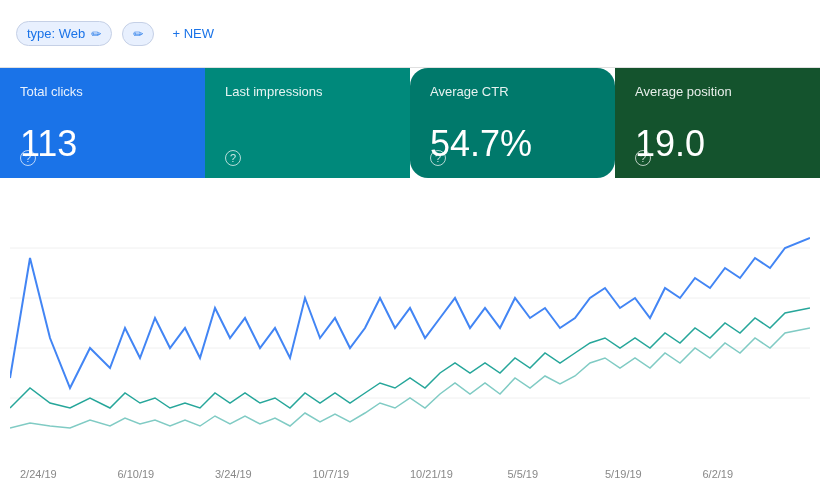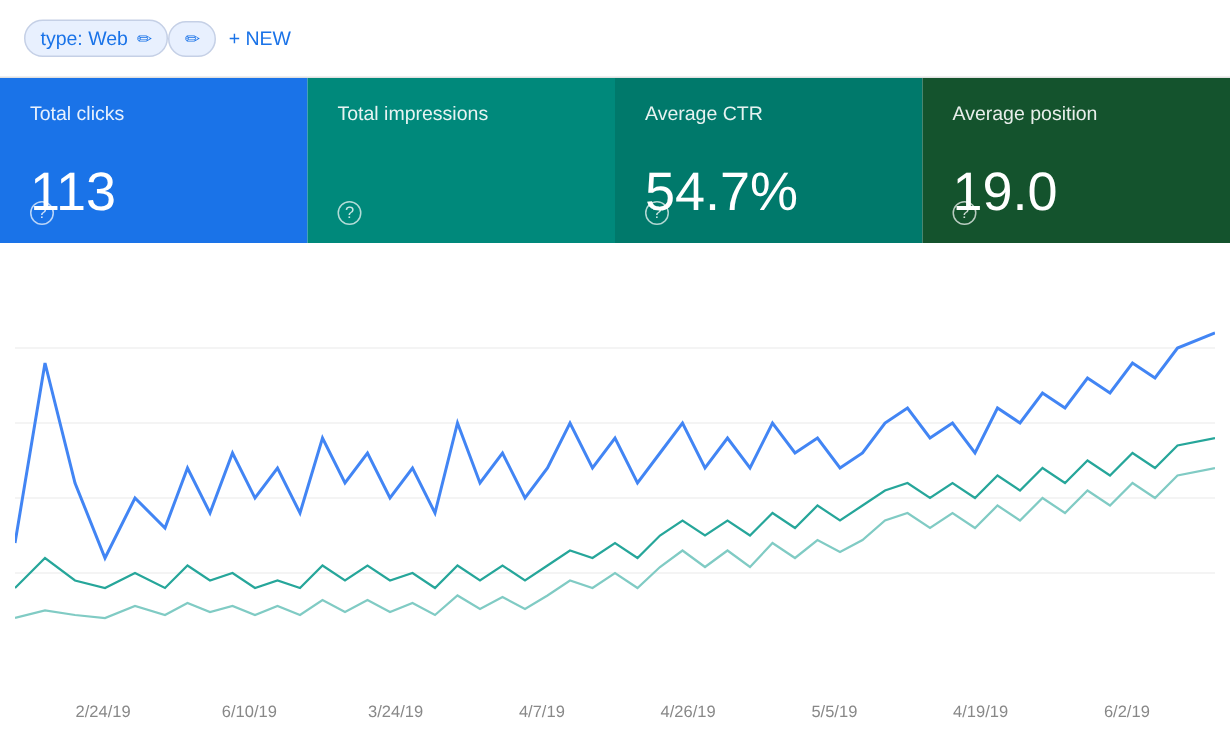--- a/index.html
+++ b/index.html
@@ -10,22 +10,23 @@
       background: #f1f3f4;
       font-family: 'Arial', sans-serif;
       overflow: hidden;
     }
 
     .top-bar {
       background: #fff;
       padding: 10px 16px;
       display: flex;
       align-items: center;
+      gap: 10px;
       border-bottom: 1px solid #e0e0e0;
-      height: 52px;
+      height: 68px;
     }
 
     .filter-chip {
       display: flex;
       align-items: center;
       background: #e8f0fe;
       border: 1px solid #c5d0e6;
       border-radius: 16px;
       padding: 4px 10px;
       font-size: 13px;
@@ -75,20 +76,21 @@
     .metric-card.clicks {
       background: #1a73e8;
     }
 
     .metric-card.impressions {
       background: #00897b;
     }
 
     .metric-card.ctr {
       background: #00796b;
+      border-radius: 18px;
     }
 
     .metric-card.position {
       background: #14532d;
     }
 
     .metric-label {
       font-size: 13px;
       font-weight: 400;
       color: rgba(255,255,255,0.9);
@@ -133,22 +135,21 @@
     .x-axis-labels {
       display: flex;
       justify-content: space-between;
       padding: 6px 10px 0 10px;
       font-size: 11px;
       color: #888;
     }
 
     .x-label {
       flex: 1;
-      text-align: center;
-      margin-top: 16px;
+      text-align: left;
     }
   </style>
 </head>
 <body>
 
 <div class="top-bar">
   <div class="filter-chip">
     <span>type: Web</span>
     <span class="edit-icon">✏</span>
   </div>
@@ -162,21 +163,21 @@
 
 <div class="main-content">
 
   <div class="metrics-row">
     <div class="metric-card clicks">
       <span class="metric-label">Total clicks</span>
       <span class="metric-value">113</span>
       <div class="metric-help">?</div>
     </div>
     <div class="metric-card impressions">
-      <span class="metric-label">Total impressions</span>
+      <span class="metric-label">Last impressions</span>
       <div class="metric-help">?</div>
     </div>
     <div class="metric-card ctr">
       <span class="metric-label">Average CTR</span>
       <span class="metric-value">54.7%</span>
       <div class="metric-help">?</div>
     </div>
     <div class="metric-card position">
       <span class="metric-label">Average position</span>
       <span class="metric-value">19.0</span>
@@ -356,21 +357,21 @@
           775,135
           800,130
         "></polyline>
     </svg>
 
     
     <div class="x-axis-labels">
       <span class="x-label">2/24/19</span>
       <span class="x-label">6/10/19</span>
       <span class="x-label">3/24/19</span>
-      <span class="x-label">4/7/19</span>
-      <span class="x-label">4/26/19</span>
+      <span class="x-label">10/7/19</span>
+      <span class="x-label">10/21/19</span>
       <span class="x-label">5/5/19</span>
-      <span class="x-label">4/19/19</span>
+      <span class="x-label">5/19/19</span>
       <span class="x-label">6/2/19</span>
     </div>
   </div>
 
 </div>
 
 </body></html>

